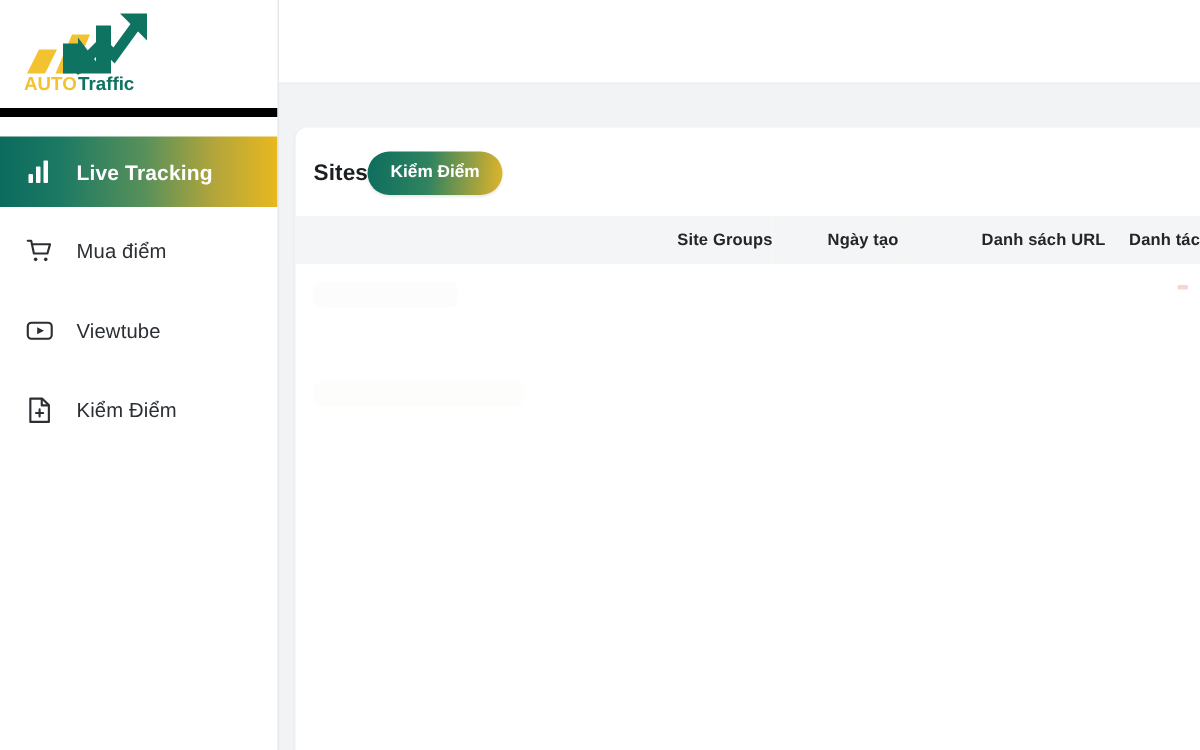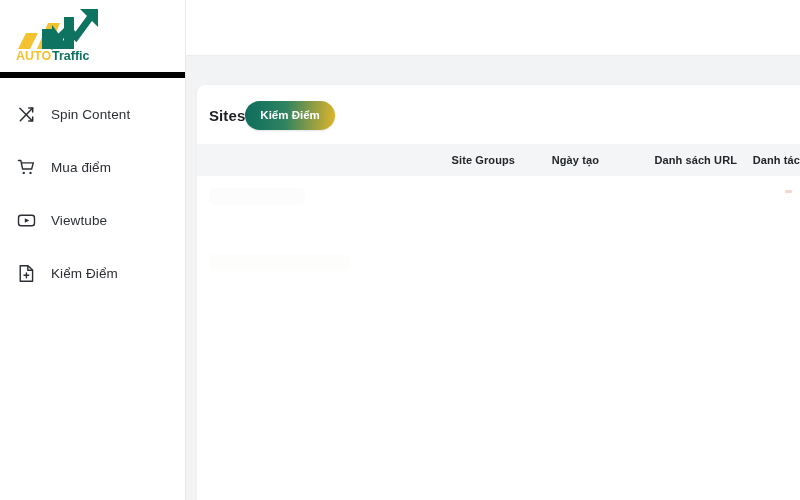--- a/index.html
+++ b/index.html
@@ -201,33 +201,32 @@
           <polygon points="72,4 90,4 90,22" fill="#0e7360"></polygon>
 
           <text x="8" y="55" font-family="Liberation Sans, sans-serif" font-size="12.5" font-weight="bold" fill="#f2c230">AUTO</text>
           <text x="44" y="55" font-family="Liberation Sans, sans-serif" font-size="12.5" font-weight="bold" fill="#0e7360">Traffic</text>
         </svg>
       </span>
     </div>
 
     <nav class="nav">
 
-
-
-      <div class="nav-item">
+      <div class="nav-item active">
         <span class="nav-ico">
-          <svg width="19" height="19" viewBox="0 0 20 20" fill="none" stroke="currentColor" stroke-width="1.6" stroke-linecap="round">
-            <path d="M3 3.5 L16 16.5"></path>
-            <path d="M16.5 16.8 L16.5 12.6 M16.5 16.8 L12.4 16.8"></path>
-            <path d="M16.5 3.2 L3.5 16.6"></path>
-            <path d="M16.5 3.2 L12.4 3.2 M16.5 3.2 L16.5 7.4"></path>
+          <svg width="17" height="17" viewBox="0 0 17 17" fill="currentColor">
+            <rect x="1" y="10" width="3" height="6" rx=".6"></rect>
+            <rect x="6" y="5" width="3" height="11" rx=".6"></rect>
+            <rect x="11" y="1" width="3" height="15" rx=".6"></rect>
           </svg>
         </span>
-        <span>Spin Content</span>
-      </div>
+        <span>Live Tracking</span>
+      </div>
+
+
 
       <div class="nav-item">
         <span class="nav-ico">
           <svg width="19" height="19" viewBox="0 0 20 20" fill="none" stroke="currentColor" stroke-width="1.5" stroke-linecap="round" stroke-linejoin="round">
             <path d="M1.6 2.6 L4 2.6 L5.9 11.6 L15.4 11.6 L17.2 5.1 L4.8 5.1"></path>
             <circle cx="7.1" cy="15.7" r="1.25" fill="currentColor" stroke="none"></circle>
             <circle cx="14.2" cy="15.7" r="1.25" fill="currentColor" stroke="none"></circle>
           </svg>
         </span>
         <span>Mua điểm</span>

